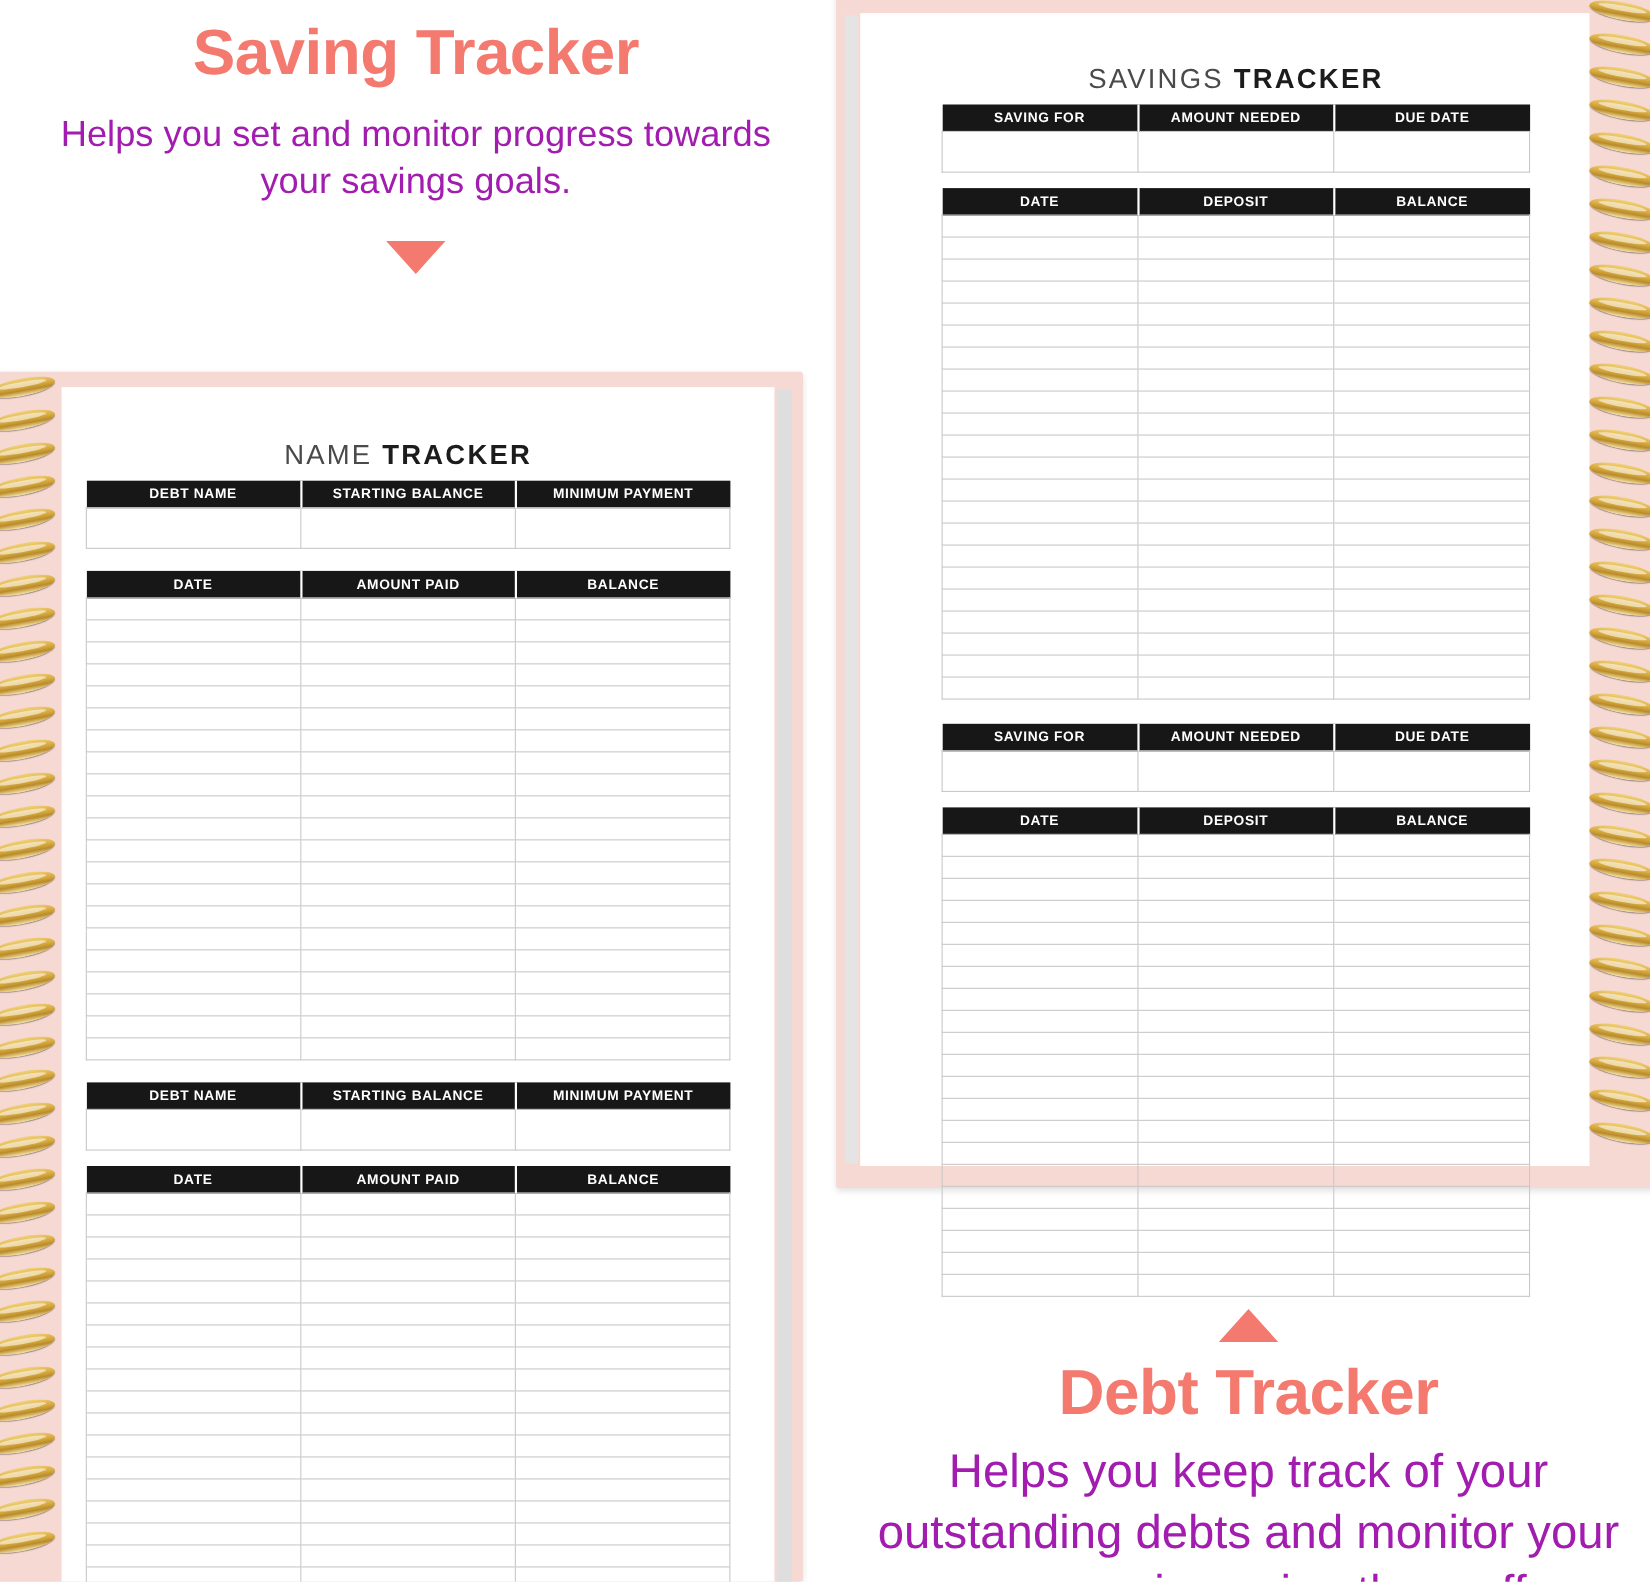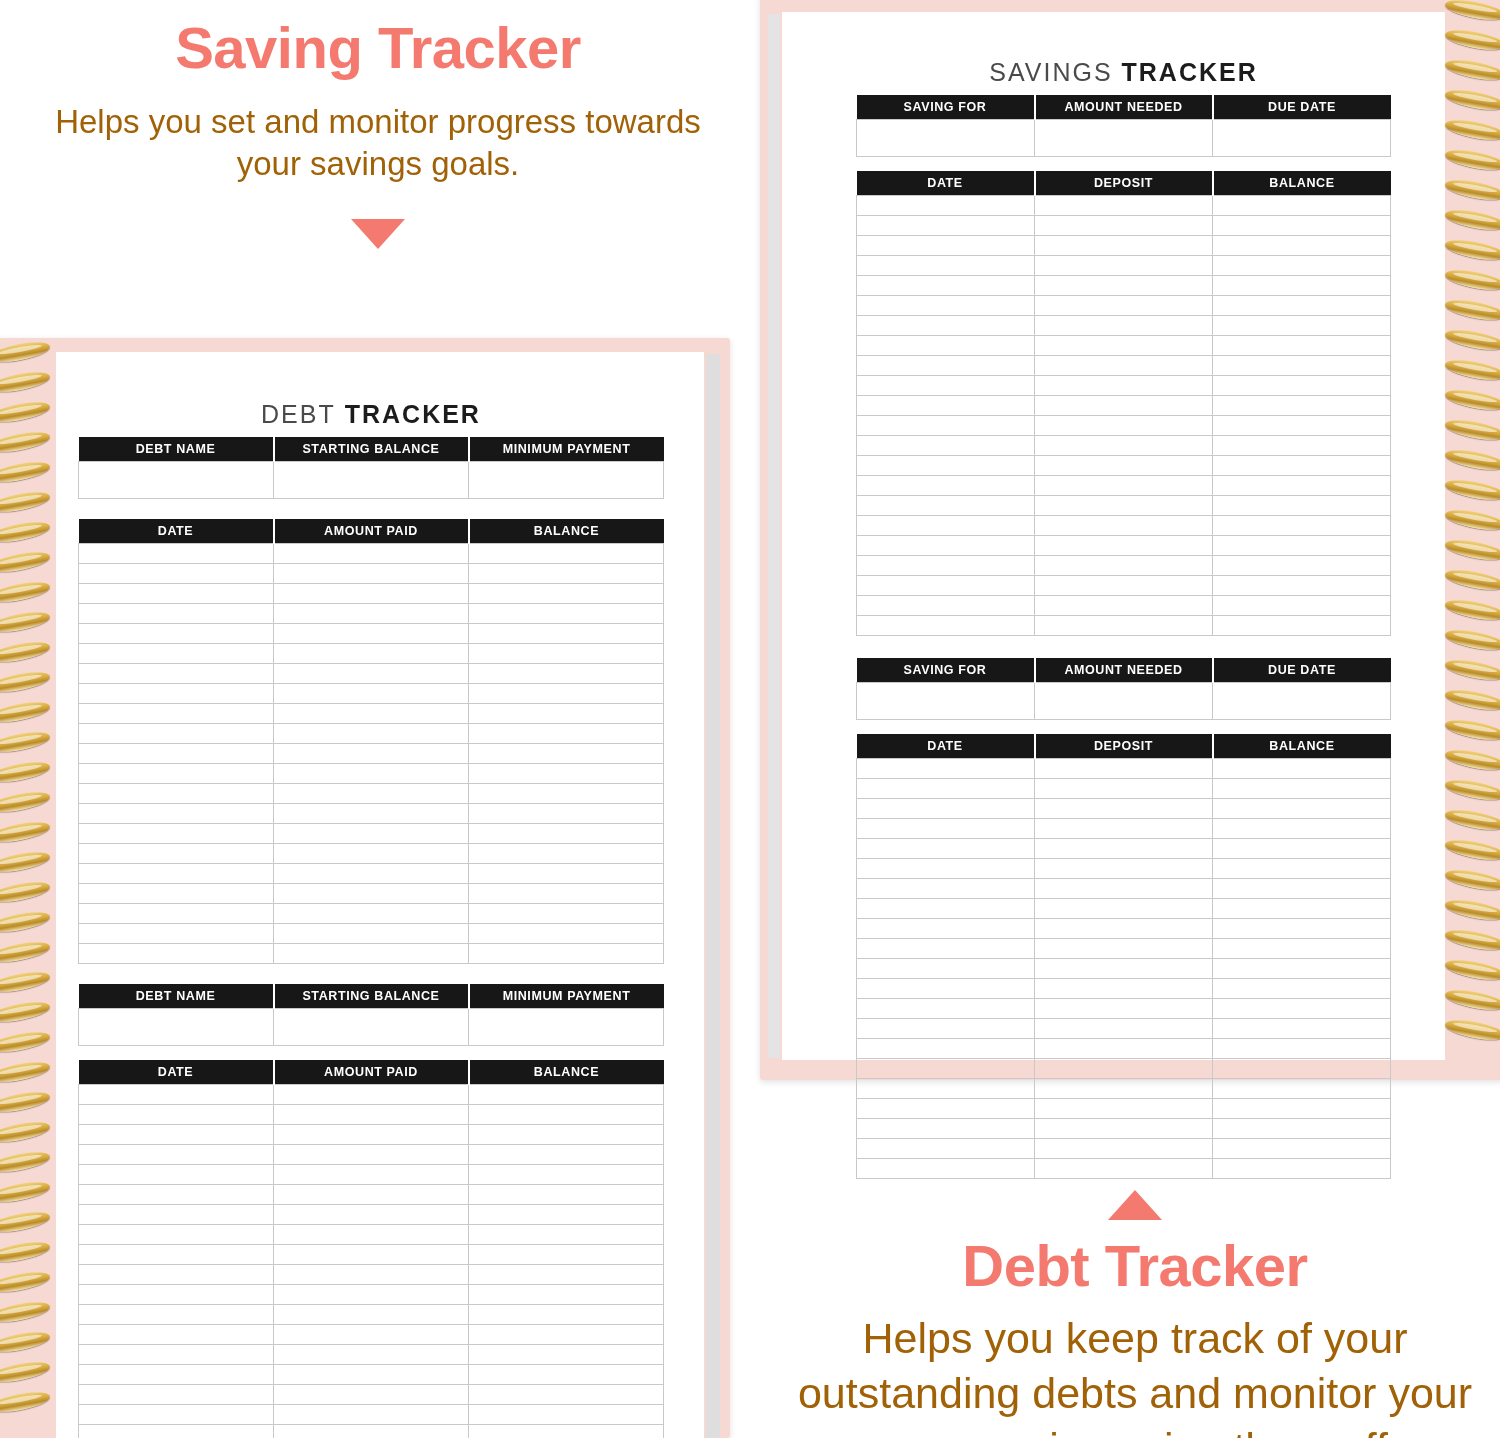--- a/index.html
+++ b/index.html
@@ -14,21 +14,21 @@
 
   
   .promo{position:absolute;text-align:center;}
   .promo .headline{
     color:#f4796f;
     font-weight:bold;
     letter-spacing:-0.5px;
     line-height:1.05;
   }
   .promo .sub{
-    color:#a16207;
+    color:#a21caf;
     line-height:1.28;
   }
 
   #promo-saving{left:48px;top:18px;width:660px;}
   #promo-saving .headline{font-size:58px;}
   #promo-saving .sub{font-size:33px;margin-top:22px;}
 
   #promo-debt{left:790px;top:1190px;width:690px;}
   #promo-debt .headline{font-size:58px;}
   #promo-debt .sub{font-size:43px;margin-top:14px;}
@@ -453,21 +453,21 @@
         <div class="ring" style="top: 1028px;"></div>
       </div>
   </div>
 
   <div class="book" id="book-debt">
     <div class="edge"></div>
     <div class="page">
 
       <div class="sheet" id="sheet-debt">
         <div class="sheet-title">
-          <span class="light">DEBT</span>
+          <span class="light">NAME</span>
           <span class="bold">TRACKER</span>
         </div>
 
         <table class="tbl hdr-table">
           <tbody>
               <tr>
             <th>DEBT NAME</th>
             <th>STARTING BALANCE</th>
             <th>MINIMUM PAYMENT</th>
           </tr>

